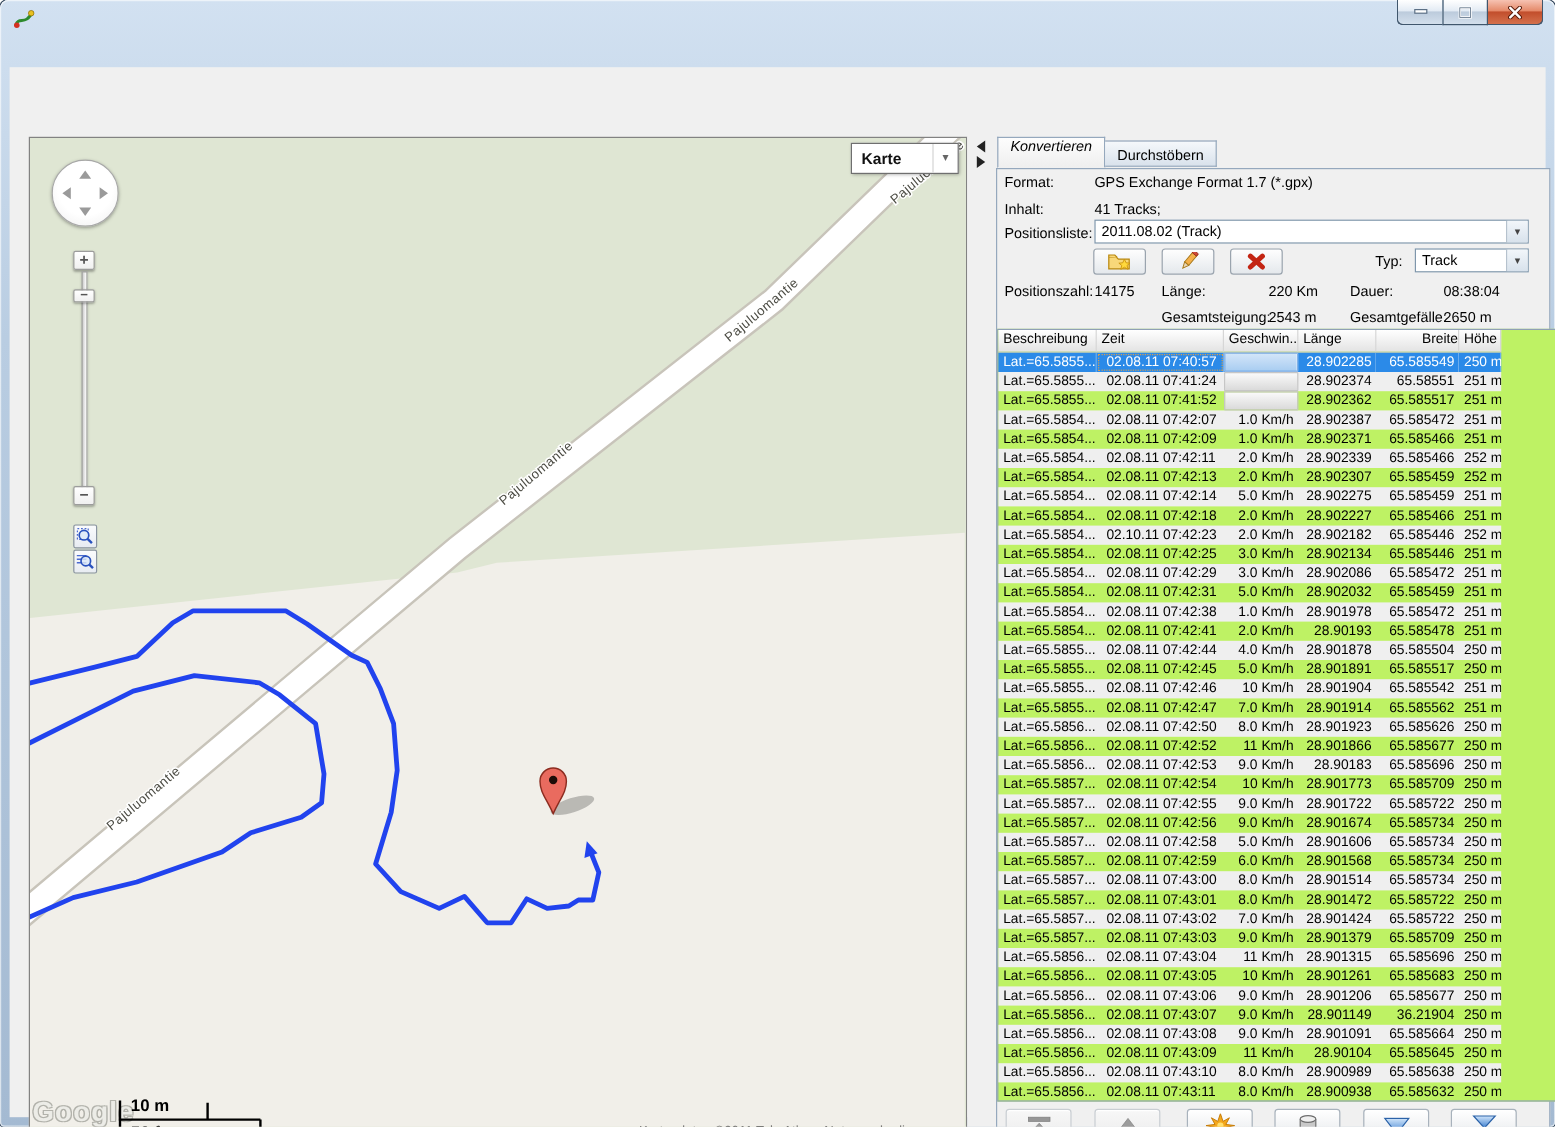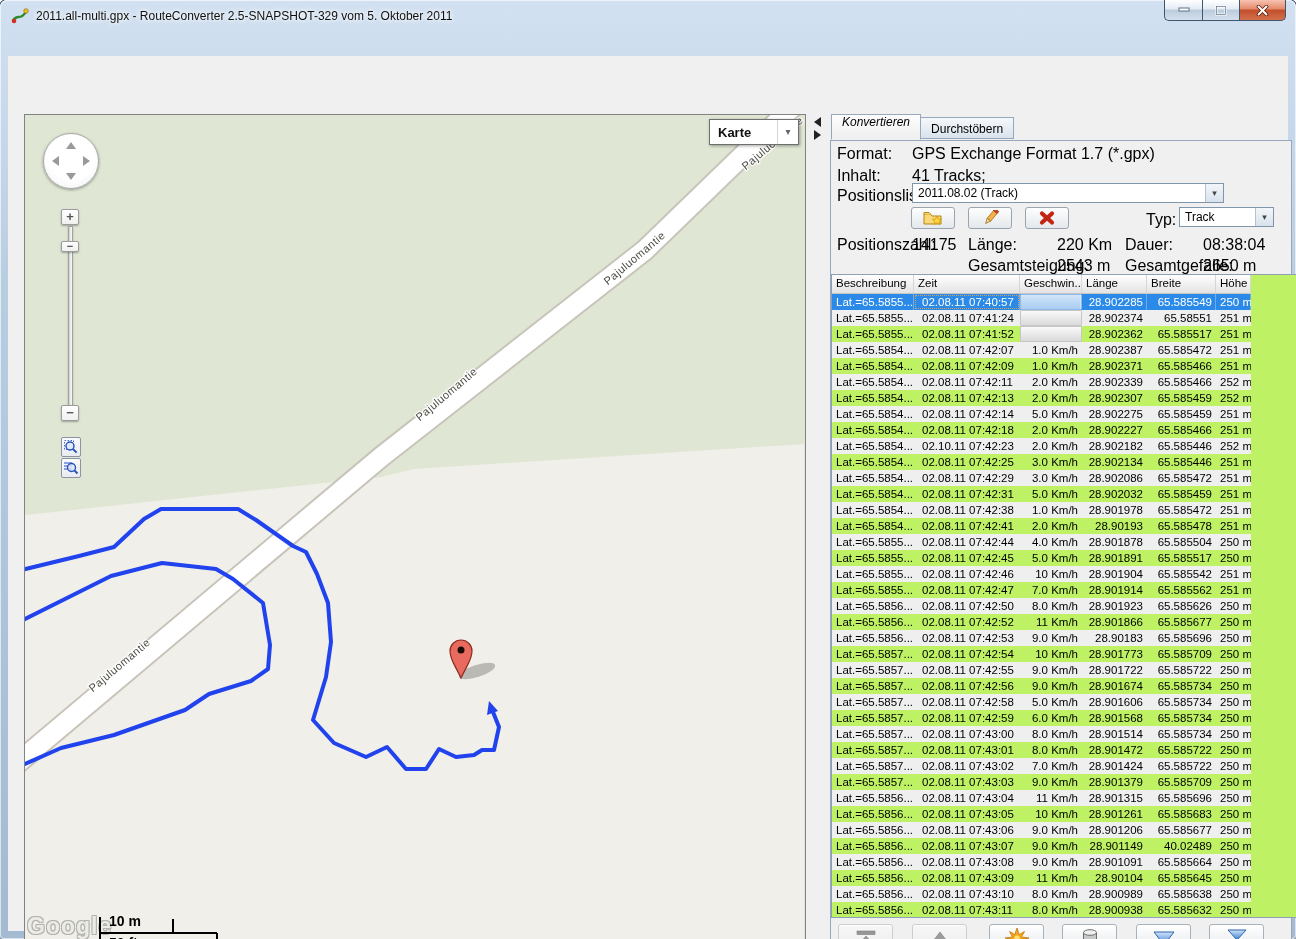--- a/index.html
+++ b/index.html
@@ -67,34 +67,34 @@
   .splitter{position:absolute;left:798px;top:58px;width:24px;height:839px;background:#f0f0f0;}
   .spl-left{position:absolute;left:8px;top:3px;width:0;height:0;border-top:5px solid transparent;border-bottom:5px solid transparent;border-right:7px solid #222;}
   .spl-right{position:absolute;left:8px;top:16px;width:0;height:0;border-top:5px solid transparent;border-bottom:5px solid transparent;border-left:7px solid #222;}
   
   .right-panel{position:absolute;left:822px;top:58px;width:462px;height:841px;}
   .tabs{position:absolute;left:1px;top:0;display:flex;align-items:flex-end;z-index:2;}
   .tab{box-sizing:border-box;border:1px solid #95a8bd;font-size:12px;padding:4px 10px;white-space:nowrap;}
   .tab.active{background:linear-gradient(#fdfdfd,#efefef);border-bottom-color:#f0f0f0;height:26px;padding-top:0;margin-bottom:-1px;font-style:italic;}
   .tab.inactive{background:linear-gradient(#f5f8fb,#d9e2ec);border-left:none;height:22px;}
   .tab-pane{position:absolute;left:0;top:26px;width:460px;height:813px;border:1px solid #95a8bd;background:#f0f0f0;}
-  .flabel,.fvalue{position:absolute;font-size:16px;color:#000;white-space:nowrap;}
+  .flabel,.fvalue{position:absolute;font-size:12px;color:#000;white-space:nowrap;}
   .combo{position:absolute;box-sizing:border-box;background:#ffffff;border:1px solid #7f96ab;display:flex;align-items:center;}
   .combo-text{flex:1;font-size:12px;padding-left:5px;white-space:nowrap;overflow:hidden;}
   .combo-arrow{width:17px;align-self:stretch;background:linear-gradient(#f2f6fa,#d8e2ec);border-left:1px solid #b6c2ce;
     color:#444;font-size:9px;text-align:center;line-height:18px;}
   .tbtn{position:absolute;top:66px;width:44px;height:22px;box-sizing:border-box;border:1px solid #9aa4ae;border-radius:3px;
     background:linear-gradient(#fefefe,#e4e8ec);display:flex;align-items:center;justify-content:center;}
   
   .table-wrap{position:absolute;left:0px;top:133px;width:528px;height:644px;box-sizing:border-box;
     border:1px solid #8ea0b5;background:#bef264;}
   .thead{display:flex;height:18px;background:linear-gradient(#ffffff,#e3e3e3);border-bottom:1px solid #c6c6c6;width:419px;}
   .hcell{box-sizing:border-box;border-right:1px solid #d6d6d6;padding:2px 0 0 4px;font-size:11.5px;color:#000;
     white-space:nowrap;overflow:hidden;}
-  .c0{width:82px;} .c1{width:106px;} .c2{width:62px;} .c3{width:65px;} .c4{width:69px;} .c5{width:35px;}
+  .c0{width:82px;} .c1{width:106px;} .c2{width:62px;} .c3{width:65px;} .c4{width:69px;text-align:right;} .c5{width:35px;}
   .tbody{width:419px;}
   .trow{display:flex;height:16px;}
   .trow.striped{background:#efefef;}
   .trow.selected{background:#2b8ae8;color:#ffffff;}
   .cell{box-sizing:border-box;font-size:11.5px;line-height:16px;padding:0 4px;white-space:nowrap;overflow:hidden;}
   .cell.a-r{text-align:right;}
   .cell.c1{padding-left:8px;}
   .trow.selected .cell{box-shadow:inset -1px 0 0 rgba(255,255,255,.3);}
   .cell.shaded{background:linear-gradient(#fafafa,#dadada);border:1px solid #c6c6c6;border-radius:1px;}
   .trow.selected .cell.shaded{background:linear-gradient(#d2e5f9,#a9cdf1);border-color:#8fb8e8;}
@@ -117,21 +117,20 @@
 <body>
 
 <div class="window" aria-label="2011.all-multi.gpx - RouteConverter 2.5-SNAPSHOT-329 vom 5. Oktober 2011">
 
   <div class="titlebar">
     <svg class="app-icon" viewBox="0 0 18 18">
       <path d="M2 14 C5 6,10 15,16 3" stroke="#2d8a2d" stroke-width="2.4" fill="none"></path>
       <circle cx="3" cy="14" r="2.3" fill="#d43020"></circle>
       <circle cx="15" cy="4" r="2.3" fill="#e8c020" stroke="#8a6a00" stroke-width=".6"></circle>
     </svg>
-    <div class="title-text">2011.all-multi.gpx - RouteConverter 2.5-SNAPSHOT-329 vom 5. Oktober 2011</div>
     <div class="win-controls">
       <div class="wbtn min">
         <svg width="12" height="6" viewBox="0 0 12 6">
             <rect x="1" y="1" width="10" height="3" fill="#fff" stroke="#5c7086" stroke-width="1"></rect>
           </svg>
       </div>
       <div class="wbtn max">
         <svg width="12" height="11" viewBox="0 0 12 11">
             <rect x="1.5" y="1.5" width="9" height="8" fill="none" stroke="#fff" stroke-width="2"></rect>
             <rect x="1.5" y="1.5" width="9" height="8" fill="none" stroke="#5c7086" stroke-width=".7"></rect>
@@ -242,21 +241,21 @@
       </div>
       <div class="tab-pane">
 
         <span class="flabel" style="left:6px;top:4px">Format:</span>
         <span class="fvalue" style="left:81px;top:4px">GPS Exchange Format 1.7 (*.gpx)</span>
 
         <span class="flabel" style="left:6px;top:26px">Inhalt:</span>
         <span class="fvalue" style="left:81px;top:26px">41 Tracks;</span>
 
         <span class="flabel" style="left:6px;top:46px">Positionsliste:</span>
-        <div class="combo" style="left:81px;top:42px;width:312px;height:20px">
+        <div class="combo" style="left:81px;top:42px;width:362px;height:20px">
           <span class="combo-text">2011.08.02 (Track)</span>
           <span class="combo-arrow">▾</span>
         </div>
 
         <div class="tbtn" style="left:80px">
           <svg width="22" height="16" viewBox="0 0 22 16">
             <path d="M2 4 L8 4 L10 6 L19 6 L19 14 L2 14 Z" fill="#f8d87a" stroke="#b8860b" stroke-width="1"></path>
             <path d="M2 4 L2 2.5 L7 2.5 L9 4.5" fill="#f8d87a" stroke="#b8860b" stroke-width="1"></path>
             <path d="M15 6 L16.4 9 L19.6 9.3 L17.2 11.2 L18 14.4 L15 12.7 L12 14.4 L12.8 11.2 L10.4 9.3 L13.6 9 Z" fill="#ffd83c" stroke="#c89008" stroke-width=".7"></path>
           </svg>
@@ -577,21 +576,21 @@
                 <div class="cell c2 a-r">9.0 Km/h</div>
                 <div class="cell c3 a-r">28.901206</div>
                 <div class="cell c4 a-r">65.585677</div>
                 <div class="cell c5 a-r">250 m</div>
               </div>
               <div class="trow">
                 <div class="cell c0">Lat.=65.5856...</div>
                 <div class="cell c1">02.08.11 07:43:07</div>
                 <div class="cell c2 a-r">9.0 Km/h</div>
                 <div class="cell c3 a-r">28.901149</div>
-                <div class="cell c4 a-r">40.02489</div>
+                <div class="cell c4 a-r">36.21904</div>
                 <div class="cell c5 a-r">250 m</div>
               </div>
               <div class="trow striped">
                 <div class="cell c0">Lat.=65.5856...</div>
                 <div class="cell c1">02.08.11 07:43:08</div>
                 <div class="cell c2 a-r">9.0 Km/h</div>
                 <div class="cell c3 a-r">28.901091</div>
                 <div class="cell c4 a-r">65.585664</div>
                 <div class="cell c5 a-r">250 m</div>
               </div>

